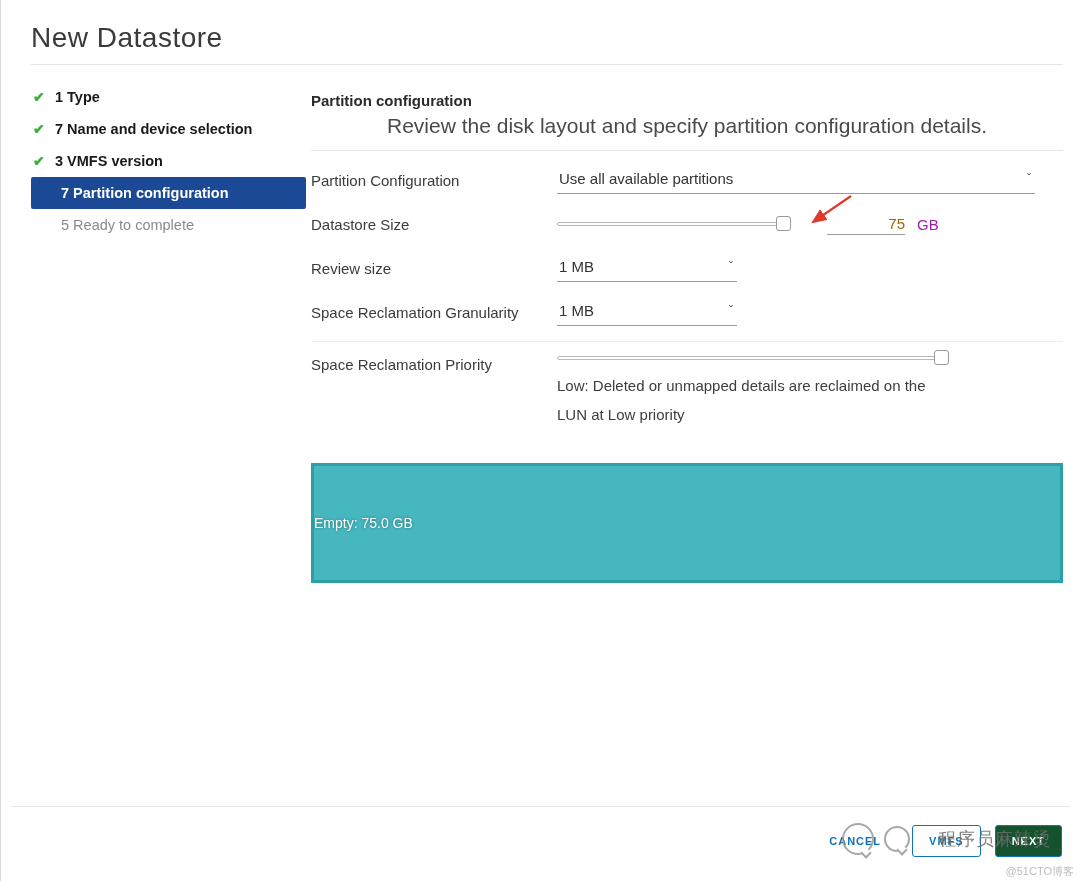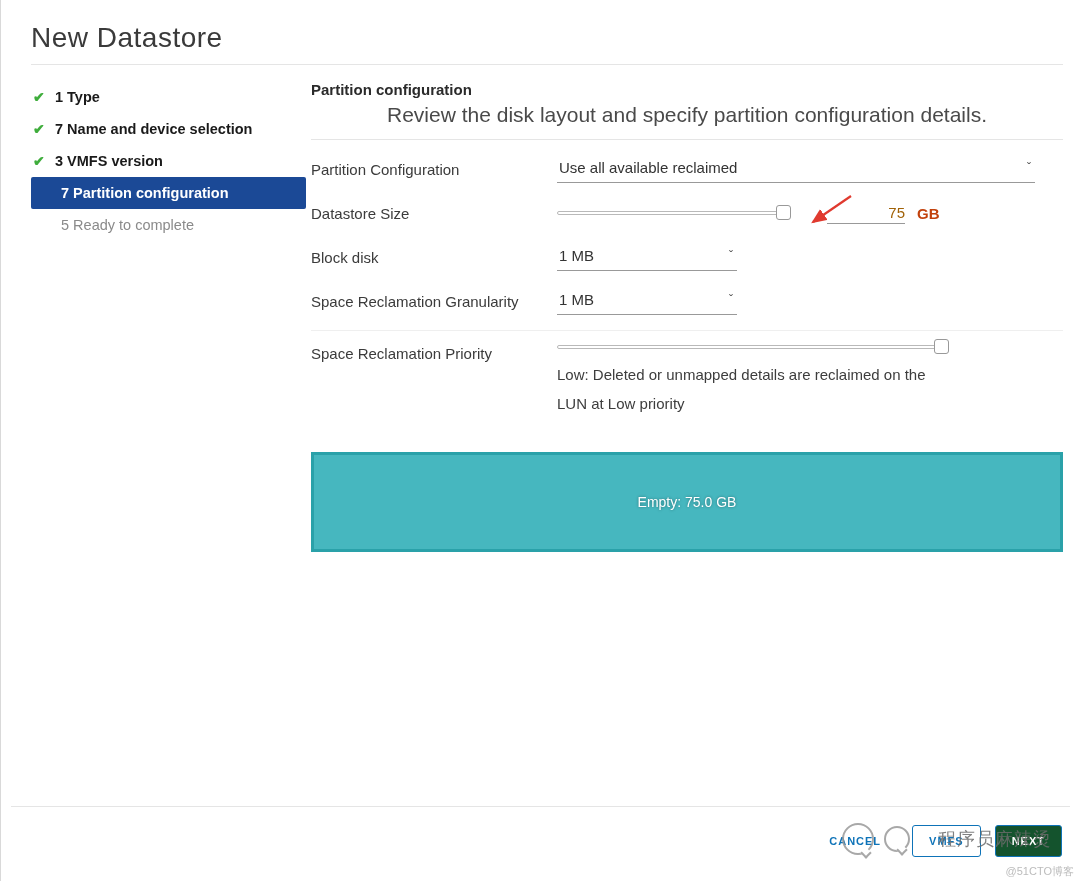--- a/index.html
+++ b/index.html
@@ -5,37 +5,37 @@
   * { box-sizing: border-box; margin: 0; padding: 0; }
   html, body { width: 1080px; height: 881px; font-family: "Segoe UI", Arial, sans-serif; background:#fff; color:#333; }
   .dialog { border-left:1px solid #d9d9d9; height:881px; position:relative; padding:22px 17px 0 30px; }
   .title { font-size:28px; font-weight:300; color:#3a3a3a; padding-bottom:10px; border-bottom:1px solid #e5e5e5; letter-spacing:.5px; }
   .body { display:flex; margin-top:16px; }
   .steps { width:275px; flex:0 0 275px; }
   .step { display:flex; align-items:center; font-size:14.5px; padding:8px 4px 8px 2px; color:#1a1a1a; font-weight:600; cursor:pointer; }
   .step .chk { color:#3fad3c; font-weight:bold; margin-right:8px; font-size:14px; width:14px; }
   .step.pending { color:#8a8a8a; font-weight:500; padding-left:30px; cursor:default; }
   .step.active { background:#1b4996; color:#fff; border-radius:2px; padding-left:30px; }
-  .main { flex:1; padding-left:5px; }
+  .main { flex:1; padding-left:5px;margin-top:11px; }
   .main h2 { font-size:15px; font-weight:600; color:#2b2b2b; }
   .main .desc { font-size:21px; color:#4a4a4a; margin:5px 0 10px 0; border-bottom:1px solid #e5e5e5; padding-bottom:12px;text-align:center; }
   .row { display:flex; align-items:center; margin:14px 0; font-size:15px; color:#3b3b3b; min-height:30px; }
   .row .lbl { flex:0 0 246px; }
   .sep { height:1px; background:#efefef; margin:10px 0 6px 0; }
   .select { position:relative; width:478px; border-bottom:1px solid #999; padding:4px 2px 6px 2px; color:#333; cursor:pointer; }
   .select.small { width:180px; }
   .select .car { position:absolute; right:4px; top:6px; color:#555; font-size:12px; }
   .slider-track { position:relative; width:232px; height:4px; border:1px solid #b9b9b9; border-radius:2px; background:#fff; }
   .slider-thumb { position:absolute; top:-7px; width:15px; height:15px; border:1px solid #999; background:#fff; border-radius:3px; }
   .size-val { width:78px; text-align:right; border:0; border-bottom:1px solid #999; margin-left:38px; font-size:15px; padding:2px 0; color:#a16207; outline:none; background:transparent; }
-  .unit { margin-left:12px; color:#c2410c;font-weight:bold; }
+  .unit { margin-left:12px; color:#a21caf; }
   .pri-wrap { flex:1; }
   .pri-track { position:relative; width:390px; height:4px; border:1px solid #b9b9b9; border-radius:2px; background:#fff; }
   .pri-desc { margin-top:12px; line-height:1.9; color:#3d3d3d; max-width:400px; }
-  .disk-layout { margin-top:34px; border:3px solid #2aa1a9; background:#46b7bf; height:100px; display:flex; align-items:center; justify-content:center; color:#fff; font-size:14px; text-shadow:0 0 3px rgba(0,0,0,.4); }
+  .disk-layout { margin-top:34px; border:3px solid #2aa1a9; background:#46b7bf; height:120px; display:flex; align-items:center; color:#fff; font-size:14px; text-shadow:0 0 3px rgba(0,0,0,.4); }
   .footer { position:absolute; bottom:6px; right:10px; display:flex; gap:14px; align-items:center; padding:18px 8px; border-top:1px solid #e5e5e5; width:calc(100% - 20px); justify-content:flex-end; }
   .btn { font-size:11px; letter-spacing:1px; font-weight:600; padding:9px 16px; border-radius:3px; cursor:pointer; border:1px solid transparent; background:none; }
   .btn.cancel { color:#0e73b8; }
   .btn.back { color:#0e73b8; border-color:#0e73b8; }
   .btn.next { color:#fff; background:#14532d; border-color:#0e73b8; }
   .arrow-annot { position:absolute; left:806px; top:194px; pointer-events:none; }
   .watermark { position:absolute; right:28px; bottom:26px; color:#6b6b6b; font-size:18px; letter-spacing:1px; pointer-events:none; display:flex; align-items:center; gap:28px; opacity:.85; }
   .wm-bubble { width:32px; height:32px; border:2px solid #999; border-radius:50%; position:relative; }
   .wm-bubble::after { content:""; position:absolute; width:6px; height:6px; border:2px solid #999; border-top:0; border-left:0; bottom:-4px; right:2px; transform:rotate(45deg); background:#fff; }
   .wm-small { position:absolute; right:6px; bottom:2px; font-size:11px; color:#bcbcbc; letter-spacing:0; }
@@ -68,36 +68,36 @@
       </div>
     </div>
 
     <div class="main">
       <h2>Partition configuration</h2>
       <div class="desc">Review the disk layout and specify partition configuration details.</div>
 
       <div class="row">
         <span class="lbl">Partition Configuration</span>
         <div class="select">
-          <span>Use all available reclaimed</span>
+          <span>Use all available partitions</span>
           <span class="car">ˇ</span>
         </div>
       </div>
 
       <div class="row">
         <span class="lbl">Datastore Size</span>
         <div class="slider-track">
           <div class="slider-thumb" style="left:218px"></div>
         </div>
         <input class="size-val" value="75" style="">
         <span class="unit">GB</span>
       </div>
 
       <div class="row">
-        <span class="lbl">Block disk</span>
+        <span class="lbl">Review size</span>
         <div class="select small">
           <span>1 MB</span>
           <span class="car">ˇ</span>
         </div>
       </div>
 
       <div class="row">
         <span class="lbl">Space Reclamation Granularity</span>
         <div class="select small">
           <span>1 MB</span>

